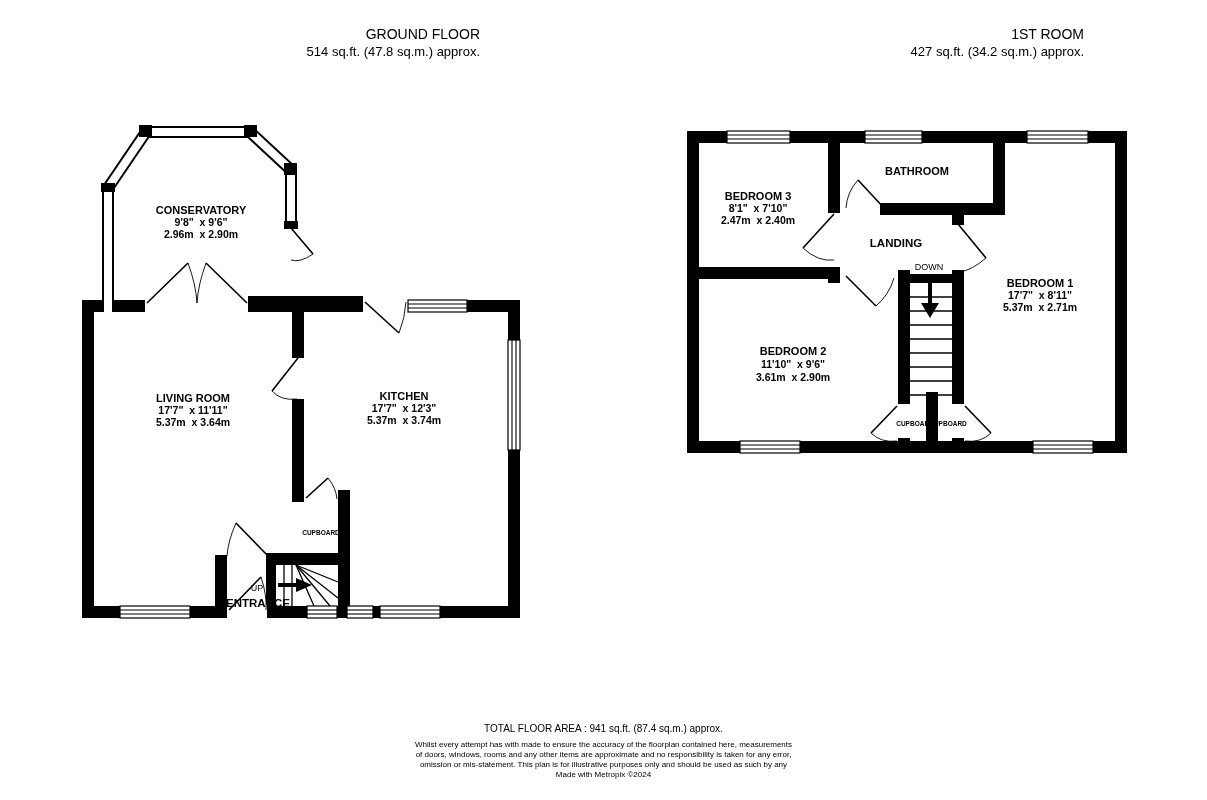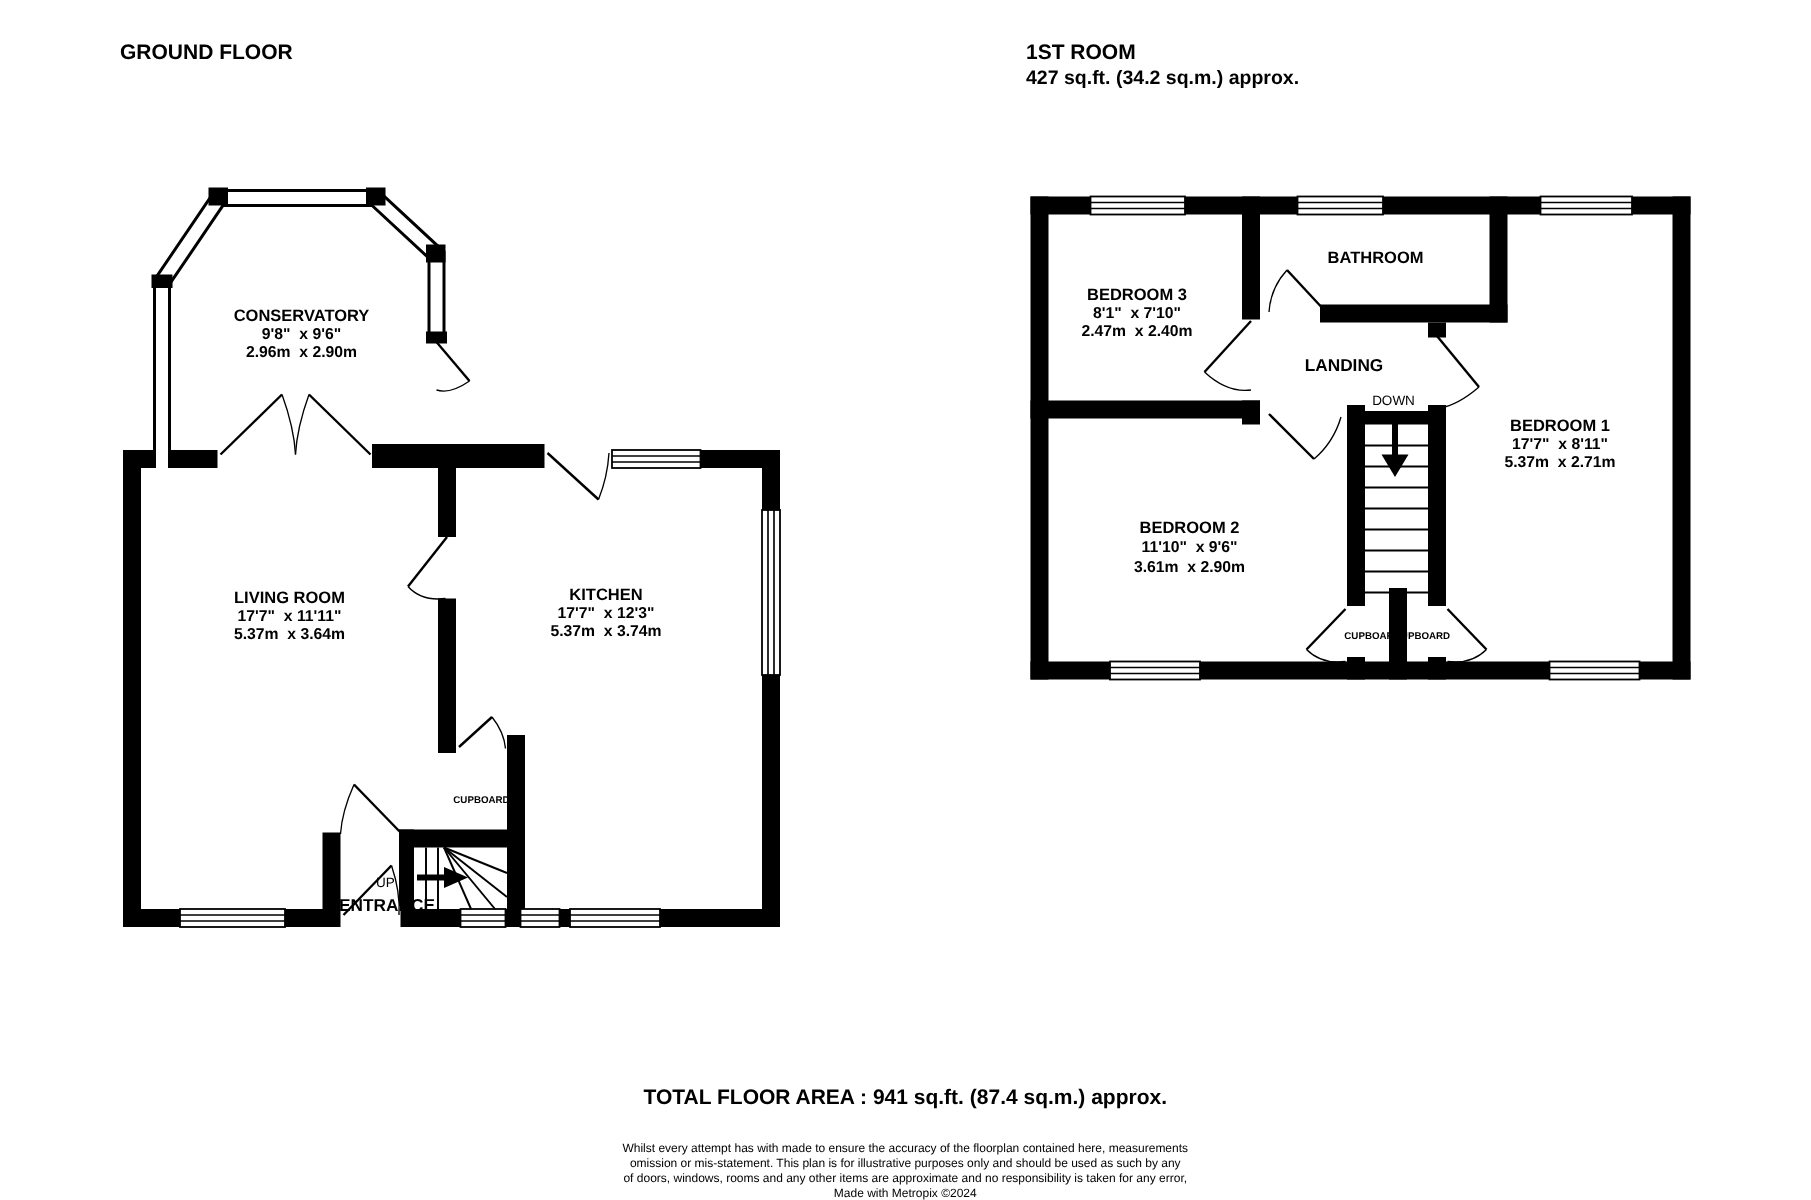--- a/index.html
+++ b/index.html
@@ -1,41 +1,42 @@
 <!DOCTYPE html>
 <html><head>
 <meta charset="utf-8">
 <style>
   html,body{margin:0;padding:0;background:#fff;width:1207px;height:800px;
     font-family:"Liberation Sans",sans-serif;color:#000;overflow:hidden;position:relative;}
   .abs{position:absolute;}
-  .hdr{position:absolute;text-align:left;line-height:1.25;font-weight:bold;}
+  .hdr{position:absolute;text-align:right;line-height:1.25;}
   .hdr .t{font-size:14px;}
   .hdr .a{font-size:13px;}
   .footer{position:absolute;left:0;width:1207px;text-align:center;}
-  .footer .total{font-size:14px;margin-bottom:22px;font-weight:bold;}
+  .footer .total{font-size:10px;margin-bottom:6px;}
   .footer .disc{font-size:8px;line-height:1.26;}
   svg text{white-space:pre;}
   .rname{font-size:11px;font-weight:bold;}
   .rdim{font-size:10.5px;font-weight:bold;}
   .tiny{font-size:6.5px;font-weight:bold;}
   .lbl-b{font-size:11.5px;font-weight:bold;}
   .lbl-r{font-size:9px;}
   .wall{fill:#000;stroke:none;}
   .leaf{stroke:#000;stroke-width:1.6;fill:none;}
   .swing{stroke:#000;stroke-width:0.9;fill:none;}
   .winline{stroke:#000;stroke-width:1.1;fill:none;}
   .winbox{fill:#fff;stroke:#000;stroke-width:1.2;}
   .tread{stroke:#000;stroke-width:1.3;fill:none;}
 </style>
 </head>
 <body>
 
 <div class="hdr" style="left:80px;top:26px;width:400px">
   <div class="t">GROUND FLOOR</div>
+  <div class="a">514 sq.ft. (47.8 sq.m.) approx.</div>
 </div>
 <div class="hdr" style="left:684px;top:26px;width:400px">
   <div class="t">1ST ROOM</div>
   <div class="a">427 sq.ft. (34.2 sq.m.) approx.</div>
 </div>
 
 <svg class="abs" style="left:0;top:0" width="1207" height="800" viewBox="0 0 1207 800">
 
   <g>
 
@@ -280,17 +281,17 @@
 
     <text class="tiny" x="915" y="426" text-anchor="middle">CUPBOARD</text>
     <text class="tiny" x="948" y="426" text-anchor="middle">CUPBOARD</text>
   </g>
 </svg>
 
 <div class="footer" style="top:723px">
   <div class="total">TOTAL FLOOR AREA : 941 sq.ft. (87.4 sq.m.) approx.</div>
   <div class="disc">
     <div>Whilst every attempt has with made to ensure the accuracy of the floorplan contained here, measurements</div>
+    <div>of doors, windows, rooms and any other items are approximate and no responsibility is taken for any error,</div>
     <div>omission or mis-statement. This plan is for illustrative purposes only and should be used as such by any</div>
-    <div>of doors, windows, rooms and any other items are approximate and no responsibility is taken for any error,</div>
     <div>Made with Metropix ©2024</div>
   </div>
 </div>
 
 </body></html>

